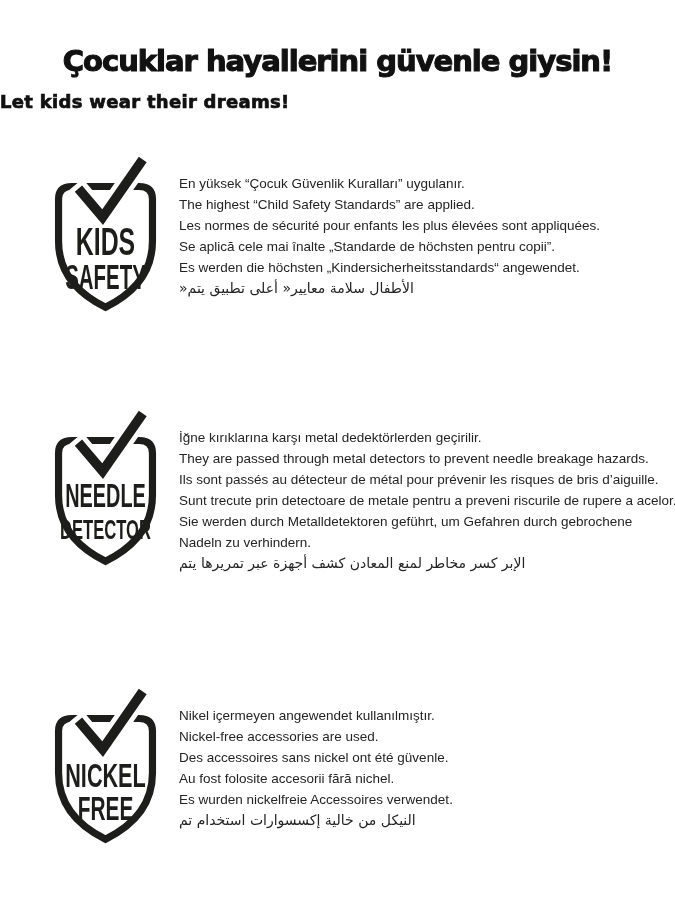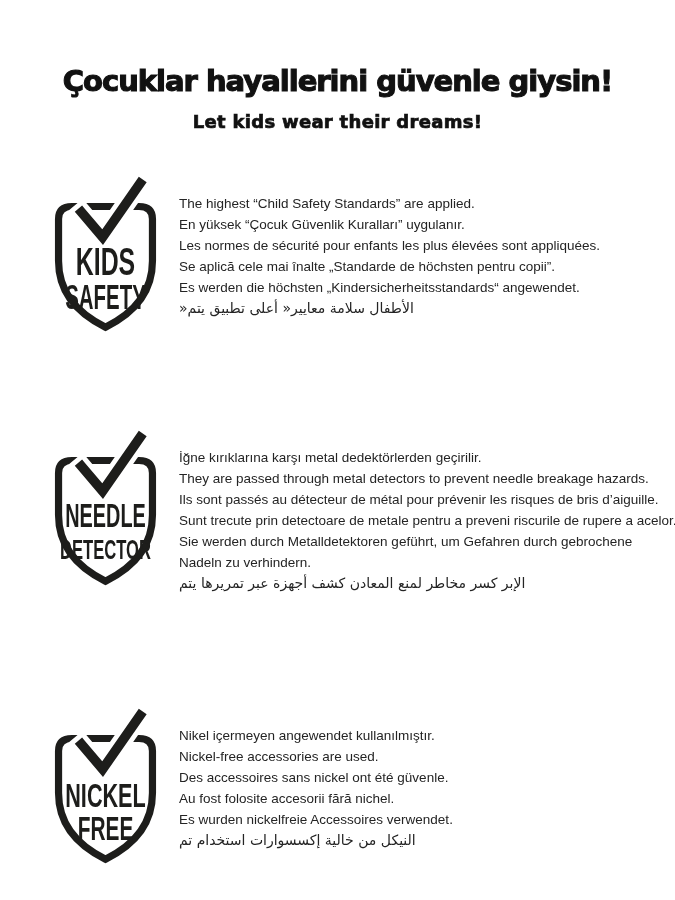--- a/index.html
+++ b/index.html
@@ -6,33 +6,33 @@
   .page{
     position:relative;
     width:675px;height:900px;
     background:#ffffff;
     overflow:hidden;
     font-family:"Liberation Sans",sans-serif;
     color:#1d1d1b;
   }
   .title{
     margin:0;
-    padding-top:64px;
+    padding-top:44px;
     text-align:center;
     font-family:"DejaVu Sans",sans-serif;
     font-weight:bold;
     font-size:29px;
     letter-spacing:-1px;
     color:#111;
     -webkit-text-stroke:1.1px #111;
   }
   .subtitle{
     margin:0;
     margin-top:13px;
-    text-align:center;
+    text-align:left;
     font-family:"DejaVu Sans",sans-serif;
     font-weight:bold;
     font-size:18px;
     letter-spacing:0.3px;
     color:#111;
     -webkit-text-stroke:0.7px #111;
   }
   .section{
     display:flex;
     align-items:flex-start;
@@ -74,22 +74,22 @@
     <div class="badge">
       <svg viewBox="0 0 120 175">
         <path d="M 25 40 L 95 40 Q 109 40 109 53 L 109 97 Q 109 142 60 166 Q 11 142 11 97 L 11 53 Q 11 40 25 40 Z" fill="#ffffff" stroke="#1d1d1b" stroke-width="7.5"></path>
         <path d="M 35 46 L 57 72 L 96 16" fill="none" stroke="#ffffff" stroke-width="20" stroke-linecap="square"></path>
         <path d="M 35 46 L 57 72 L 96 16" fill="none" stroke="#1d1d1b" stroke-width="10" stroke-linecap="square"></path>
         <text class="badge-word" x="60" y="112" text-anchor="middle" font-size="40" textLength="62" lengthAdjust="spacingAndGlyphs" fill="#1d1d1b">KIDS</text>
         <text class="badge-word" x="60" y="147" text-anchor="middle" font-size="36" textLength="84" lengthAdjust="spacingAndGlyphs" fill="#1d1d1b">SAFETY</text>
       </svg>
     </div>
     <div class="texts">
+      <div class="line" lang="tr">En yüksek “Çocuk Güvenlik Kuralları” uygulanır.</div>
       <div class="line" lang="en">The highest “Child Safety Standards” are applied.</div>
-      <div class="line" lang="tr">En yüksek “Çocuk Güvenlik Kuralları” uygulanır.</div>
       <div class="line" lang="fr">Les normes de sécurité pour enfants les plus élevées sont appliquées.</div>
       <div class="line" lang="ro">Se aplică cele mai înalte „Standarde de höchsten pentru copii”.</div>
       <div class="line" lang="de">Es werden die höchsten „Kindersicherheitsstandards“ angewendet.</div>
       <div class="line arabic" lang="ar" dir="rtl">الأطفال سلامة معايير« أعلى تطبيق يتم«</div>
     </div>
   </div>
 
   <div class="section second">
     <div class="badge">
       <svg viewBox="0 0 120 175">

